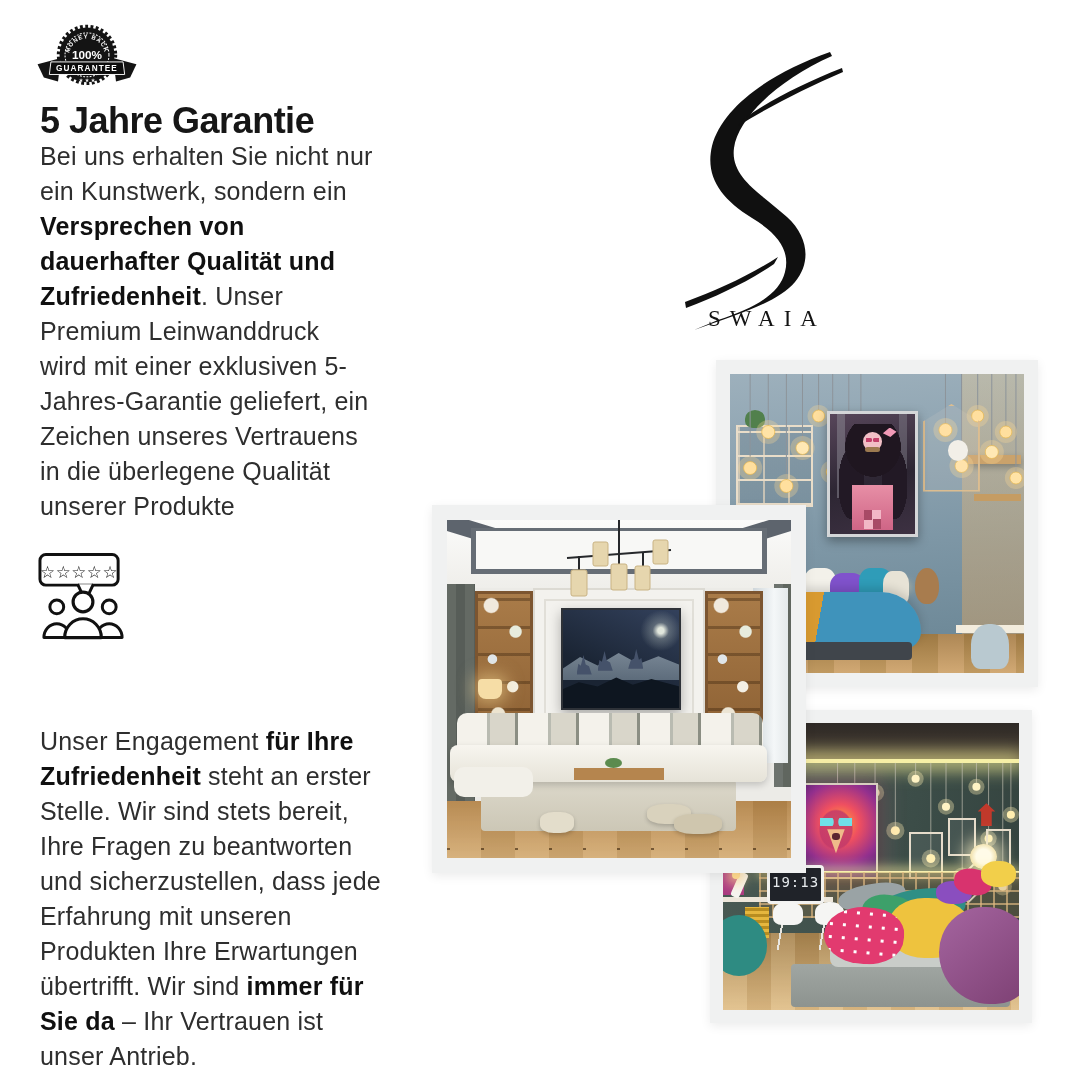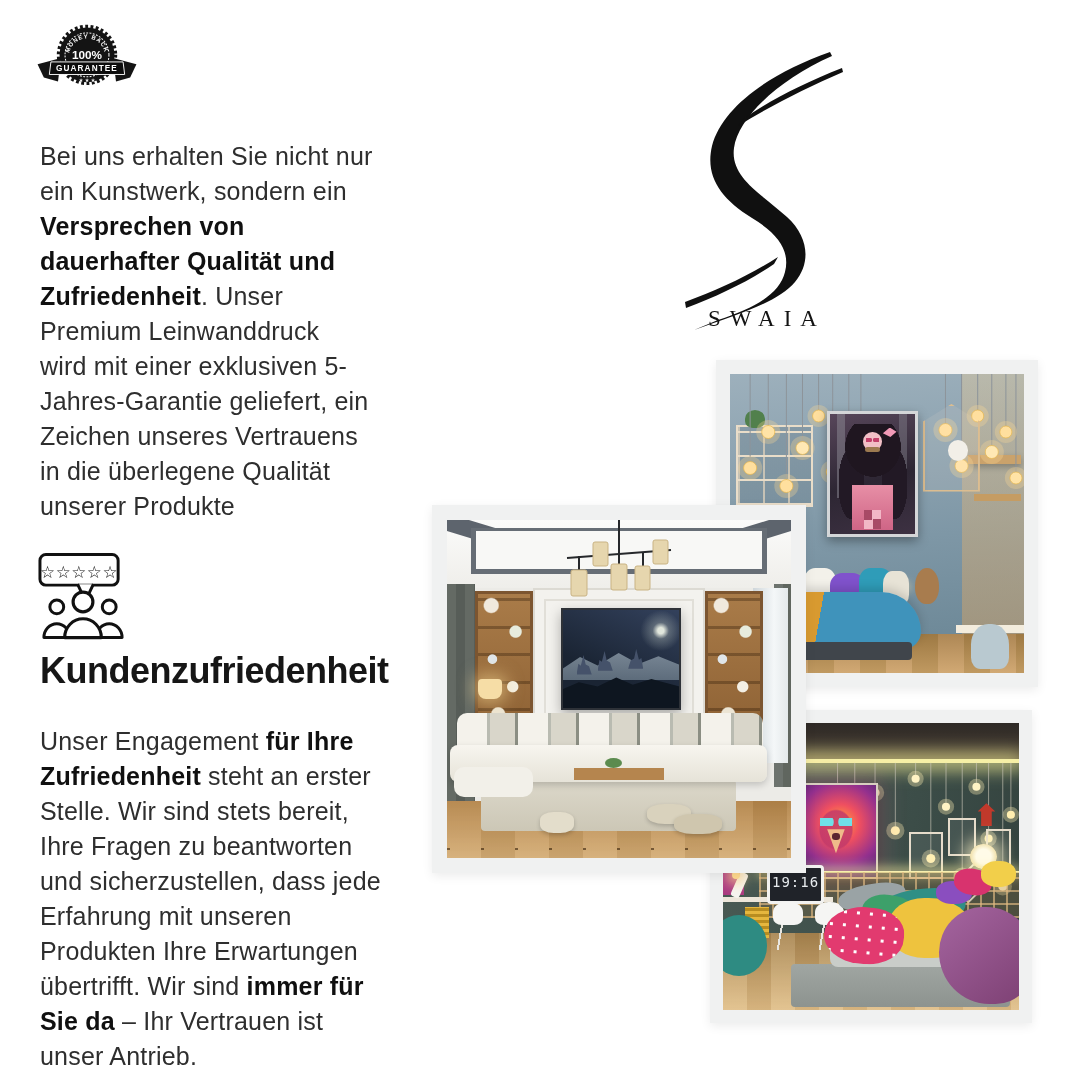--- a/index.html
+++ b/index.html
@@ -222,35 +222,35 @@
       </defs>
     <text font-size="7.5" font-weight="bold" fill="#ffffff" letter-spacing="1.2">
       <textPath href="#arcTop" startOffset="50%" text-anchor="middle">MONEY BACK</textPath>
     </text>
     <text x="65" y="51" font-size="15" font-weight="bold" fill="#ffffff" text-anchor="middle">100%</text>
     <polygon points="19,55 111,55 113,71 17,71" fill="#0c0c0c" stroke="#ffffff" stroke-width="1.2"></polygon>
     <text x="65" y="67" font-size="10.5" font-weight="bold" fill="#ffffff" text-anchor="middle" letter-spacing="1.4">GUARANTEE</text>
     <text x="65" y="81" font-size="6.5" fill="#ffffff" text-anchor="middle">★ ★ ★</text>
   </svg>
 
+  <div class="h1">5 Jahre Garantie</div>
   <div class="para p1t"><span>Bei uns erhalten Sie nicht nur</span><br><span>ein Kunstwerk, sondern ein</span><br><span class="b">Versprechen von</span><br><span class="b">dauerhafter Qualität und</span><br><span class="b">Zufriedenheit</span><span>. Unser</span><br><span>Premium Leinwanddruck</span><br><span>wird mit einer exklusiven 5-</span><br><span>Jahres-Garantie geliefert, ein</span><br><span>Zeichen unseres Vertrauens</span><br><span>in die überlegene Qualität</span><br><span>unserer Produkte</span></div>
 
   <svg class="review-svg" width="94" height="92" viewBox="0 0 95 92" fill="none" stroke="#111111">
     <rect x="4" y="4" width="79" height="31" rx="6" fill="#ffffff" stroke-width="3"></rect>
     <text x="43.5" y="28" font-size="17" letter-spacing="0.5" fill="#111111" stroke="none" text-anchor="middle">☆☆☆☆☆</text>
     <path d="M58,34 L50,51 L42,34" fill="#ffffff" stroke-width="3" stroke-linejoin="round"></path>
     <circle cx="21" cy="57" r="7" fill="#ffffff" stroke-width="3"></circle>
     <circle cx="74" cy="57" r="7" fill="#ffffff" stroke-width="3"></circle>
     <path d="M8,88 A13,14 0 0 1 34,88 Z" fill="#ffffff" stroke-width="3" stroke-linejoin="round"></path>
     <path d="M61,88 A13,14 0 0 1 87,88 Z" fill="#ffffff" stroke-width="3" stroke-linejoin="round"></path>
     <path d="M29,88 A18.5,19 0 0 1 66,88 Z" fill="#ffffff" stroke-width="3.2" stroke-linejoin="round"></path>
     <circle cx="47.5" cy="52" r="10" fill="#ffffff" stroke-width="3.2"></circle>
   </svg>
 
-  <div class="h2">Kundenzufriedenheit</div>
   <div class="para p2t"><span>Unser Engagement </span><span class="b">für Ihre</span><br><span class="b">Zufriedenheit</span><span> steht an erster</span><br><span>Stelle. Wir sind stets bereit,</span><br><span>Ihre Fragen zu beantworten</span><br><span>und sicherzustellen, dass jede</span><br><span>Erfahrung mit unseren</span><br><span>Produkten Ihre Erwartungen</span><br><span>übertrifft. Wir sind </span><span class="b">immer für</span><br><span class="b">Sie da</span><span> – Ihr Vertrauen ist</span><br><span>unser Antrieb.</span></div>
 
   <svg class="logo-svg" width="170" height="290" viewBox="0 0 170 290">
     <path fill="#101010" d="M148,6 C86,28 40,62 30,100 C23,130 38,152 70,172 C98,189 108,206 103,226
       C98,247 74,262 36,274 L12,284 C58,268 96,256 113,236 C129,217 127,191 105,171
       C80,148 48,132 52,102 C56,72 96,34 150,10 Z"></path>
     <path fill="#101010" d="M160,22 C120,38 88,54 60,74 L56,80 C88,60 124,42 161,26 Z"></path>
     <path fill="#101010" d="M4,262 C36,250 66,236 92,218 L96,211 C68,229 36,244 3,256 Z"></path>
     <text x="85" y="280" text-anchor="middle" font-family="Liberation Serif, serif" font-size="23" letter-spacing="9" fill="#131313">SWAIA</text>
   </svg>
@@ -453,21 +453,21 @@
         <div class="muz"></div>
         <div class="nose"></div>
       </div>
       <div class="strip2"></div>
       <div class="grid"></div>
       <div class="floor3"></div>
       <div class="rug3"></div>
       <div class="desk3"></div>
       <div class="crate"></div>
       <div class="monitor">
-        <div class="m-time">19:16</div>
+        <div class="m-time">19:13</div>
       </div>
       <div class="lamp3"></div>
       <div class="lampglow"></div>
       <div class="legs lg1"></div>
       <div class="legs lg2"></div>
       <div class="chair3 ch1"></div>
       <div class="chair3 ch2"></div>
       <div class="blob b-base"></div>
       <div class="blob b-gray"></div>
       <div class="blob b-teal"></div>

